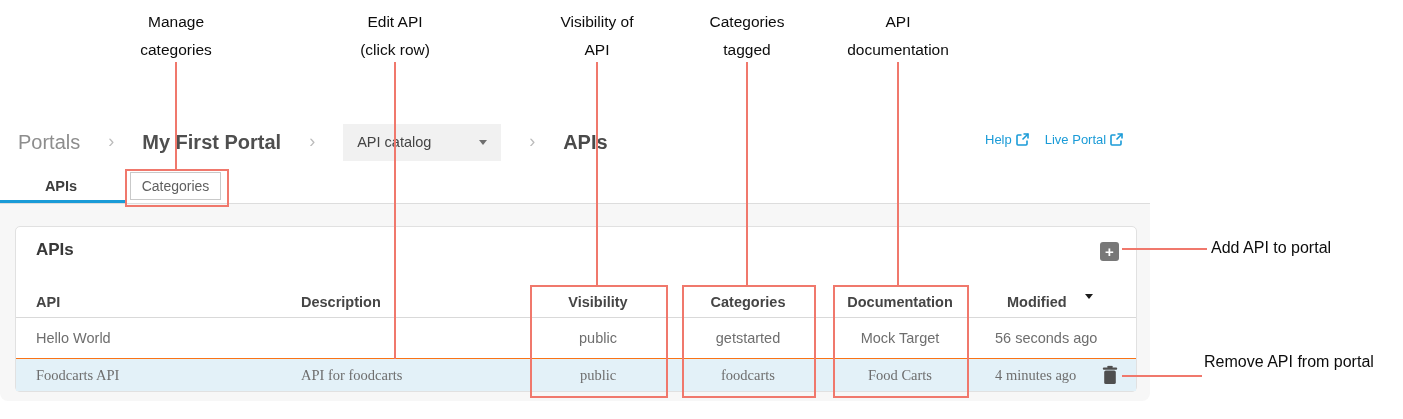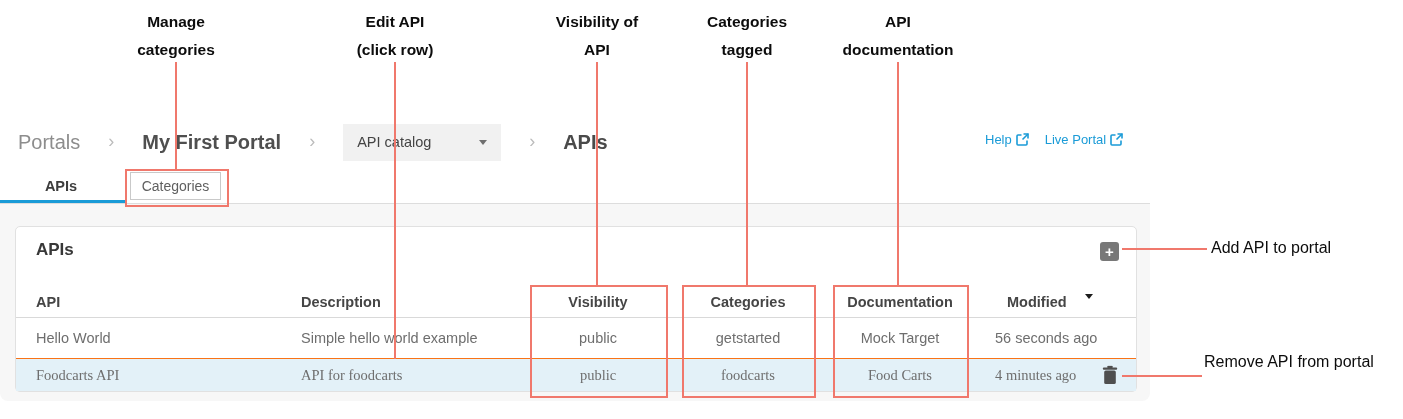--- a/index.html
+++ b/index.html
@@ -3,21 +3,21 @@
 <meta charset="utf-8">
 <style>
   html,body{margin:0;padding:0;background:#fff;}
   #screen{
     position:relative;width:1403px;height:419px;background:#ffffff;
     font-family:"Liberation Sans","DejaVu Sans",sans-serif;overflow:hidden;
   }
   
   .ann-top{
     position:absolute;width:170px;text-align:center;
-    font-size:15.5px;line-height:28px;color:#0c0c0c;font-weight:700;
+    font-size:15.5px;line-height:28px;color:#0c0c0c;font-weight:400;
   }
   .ann-side{
     position:absolute;font-size:16px;color:#0c0c0c;font-weight:500;white-space:nowrap;
   }
   .red-vline{position:absolute;width:2px;background:#f0786c;z-index:50;}
   .red-hline{position:absolute;height:2px;background:#f0786c;z-index:50;}
   .red-box{position:absolute;border:2px solid #f0786c;z-index:50;background:transparent;}
   
   .breadcrumb{
     position:absolute;left:18px;top:123px;height:38px;
@@ -168,21 +168,20 @@
         <span class="sort-wrap">
           <span>Modified</span>
           <span class="sort-caret"></span>
         </span>
       </span>
     </div>
     <div class="hr1"></div>
 
     <div class="trow row1">
       <span class="cell c-api">Hello World</span>
-      <span class="cell c-desc">Simple hello world example</span>
       <span class="cell c-vis">public</span>
       <span class="cell c-cat">getstarted</span>
       <span class="cell c-doc">Mock Target</span>
       <span class="cell c-mod">56 seconds ago</span>
     </div>
 
     <div class="trow row2">
       <span class="cell c-api">Foodcarts API</span>
       <span class="cell c-desc">API for foodcarts</span>
       <span class="cell c-vis">public</span>

